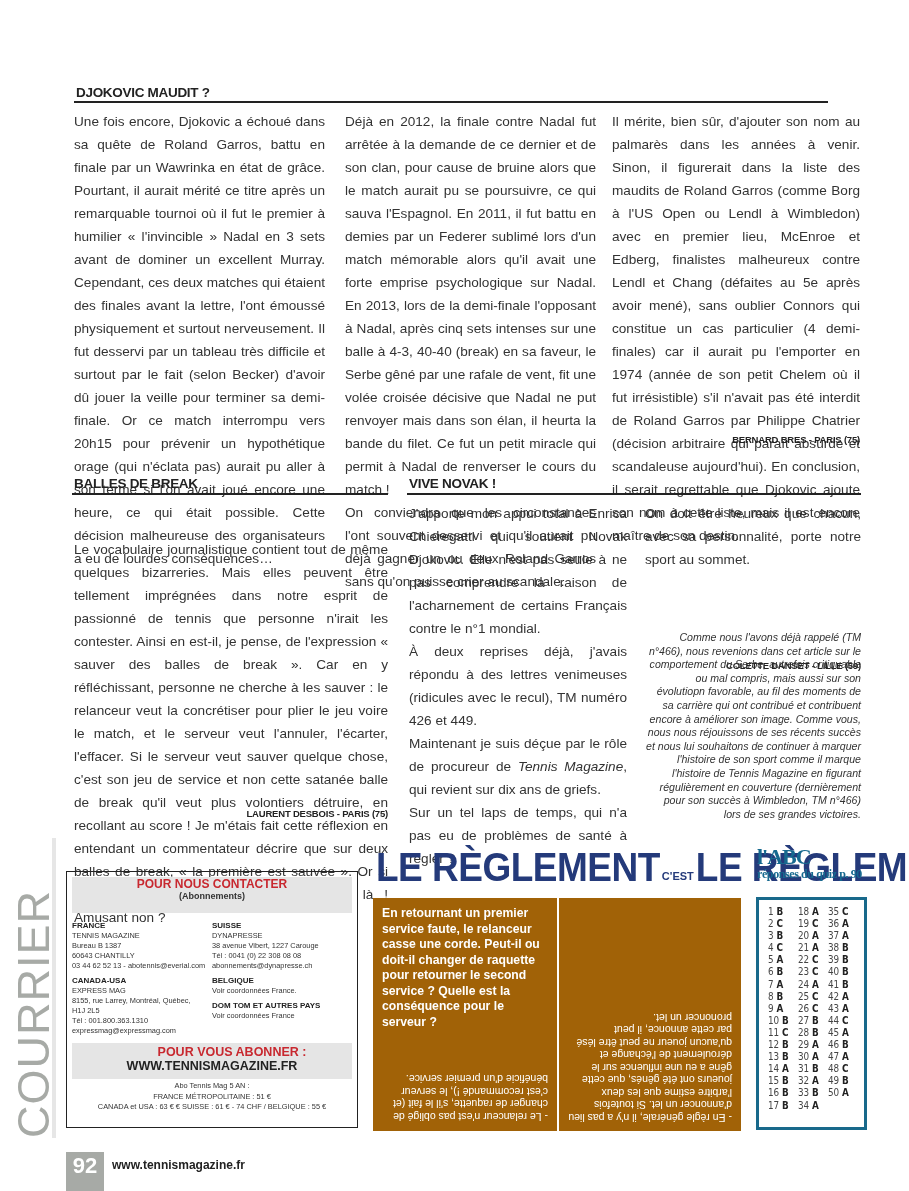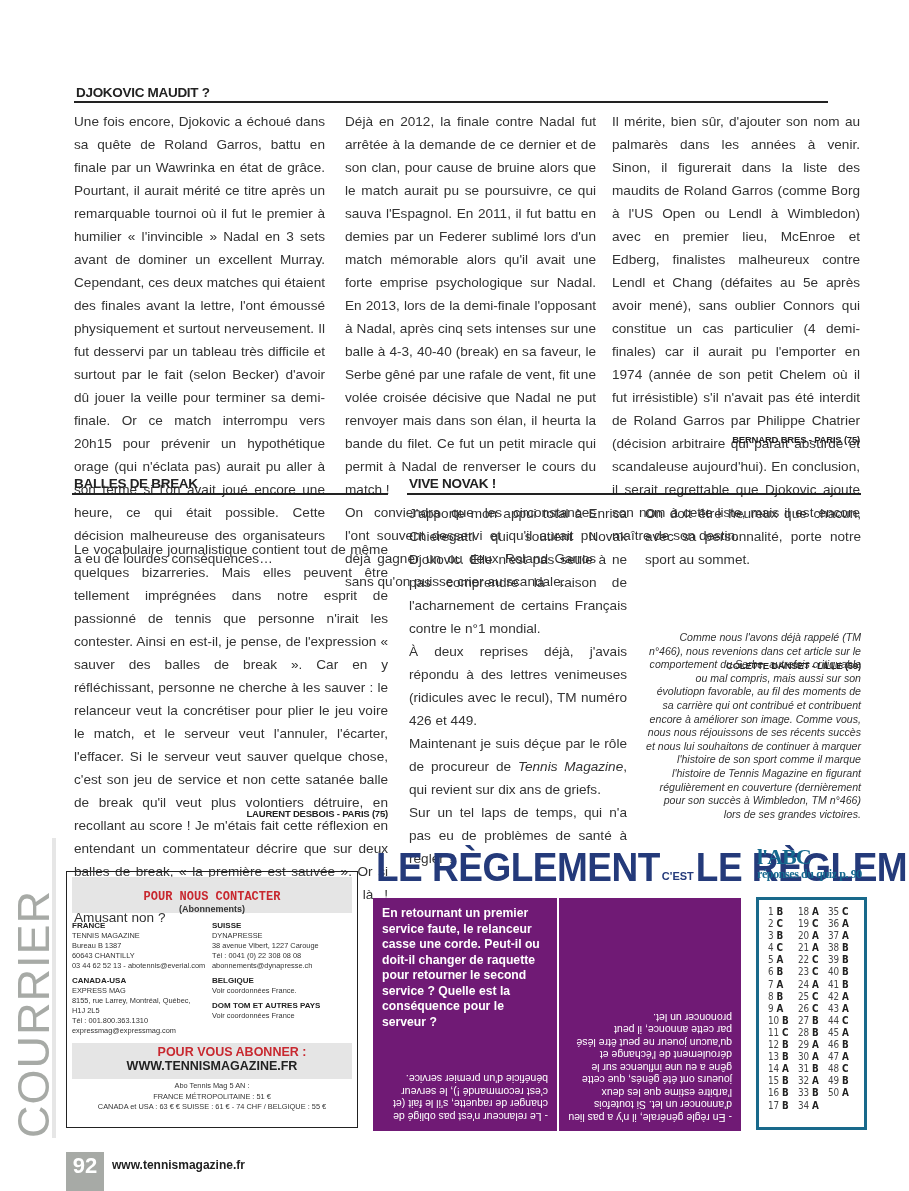--- a/index.html
+++ b/index.html
@@ -16,36 +16,36 @@
   .editor-note { font-family: "Liberation Sans Narrow", "Liberation Sans", sans-serif; font-style: italic; font-size: 10.6px; line-height: 13.6px; color: #333; text-align: right; }
 
   
   .courrier { left: 14px; top: 838px; width: 38px; height: 300px; }
   .courrier span { display: block; position: absolute; left: 0; top: 300px; transform-origin: 0 0; transform: rotate(-90deg); font-family: "Liberation Sans", sans-serif; font-size: 45px; color: #a7aaa6; letter-spacing: 1px; white-space: nowrap; line-height: 40px; }
   .courrier-bar { left: 52px; top: 838px; width: 4px; height: 300px; background: #e6e6e6; }
 
   
   .contact { left: 66px; top: 871px; width: 292px; height: 257px; border: 1.5px solid #222; }
   .contact-head { margin: 5px 5px 0 5px; background: #e5e5e5; height: 36px; text-align: center; }
-  .contact-head .t1 { font-family: Liberation Mono, monospace; font-weight: bold; color: #c8282f; font-size: 12px; padding-top: 13px; }
+  .contact-head .t1 { font-family: Liberation Sans, sans-serif; font-weight: bold; color: #c8282f; font-size: 12px; padding-top: 0; }
   .contact-head .t2 { font-family: "Liberation Sans", sans-serif; font-weight: bold; color: #333; font-size: 9px; }
   .contact-cols { display: flex; padding: 6px 5px 0 5px; }
   .contact-col { width: 50%; font-family: "Liberation Sans Narrow", "Liberation Sans", sans-serif; font-size: 7.4px; line-height: 10px; color: #333; }
   .contact-col .h { font-weight: bold; font-size: 8px; color: #222; margin-top: 2px; }
   .contact-col .blk { margin-bottom: 5px; }
   .abo-head { margin: 2px 5px 0 5px; background: #e5e5e5; height: 36px; text-align: center; font-family: "Liberation Sans", sans-serif; font-weight: bold; }
   .abo-head .a1 { color: #c8282f; font-size: 12.5px; padding-top: 2px; margin-left: 40px; }
   .abo-head .a2 { color: #222; font-size: 12.5px; }
   .abo-lines { text-align: center; font-family: "Liberation Sans Narrow", "Liberation Sans", sans-serif; font-size: 7.4px; line-height: 10.5px; color: #333; padding-top: 2px; }
 
   
   .regl-title { left: 376px; top: 847px; width: 365px; height: 44px; font-family: "Liberation Sans Narrow", "Liberation Sans", sans-serif; font-weight: bold; color: #243a7a; white-space: nowrap; display: flex; align-items: baseline; }
   .regl-title .big { font-size: 37px; letter-spacing: -0.5px; transform: scaleY(1.08); display: inline-block; }
   .regl-title .small { font-size: 11px; margin: 0 2px; }
-  .regl-box { left: 373px; top: 898px; width: 368px; height: 233px; background: #701a75; display: flex; }
+  .regl-box { left: 373px; top: 898px; width: 368px; height: 233px; background: #a16207; display: flex; }
   .regl-col { position: relative; width: 50%; padding: 8px 9px; }
   .regl-col + .regl-col { border-left: 2px solid #ffffff; }
   .regl-q { font-family: "Liberation Sans Narrow", "Liberation Sans", sans-serif; font-weight: bold; color: #ffffff; font-size: 12.2px; line-height: 15.5px; }
   .regl-a { position: absolute; left: 9px; right: 9px; bottom: 8px; transform: rotate(180deg); font-family: "Liberation Sans Narrow", "Liberation Sans", sans-serif; color: #ffffff; font-size: 10.5px; line-height: 12.5px; }
 
   
   .abc-title { left: 757px; top: 846px; font-family: "Liberation Serif", serif; font-weight: bold; color: #16698f; font-size: 22px; line-height: 22px; letter-spacing: -1px; }
   .abc-sub { left: 757px; top: 867px; font-family: "Liberation Serif", serif; font-weight: bold; color: #16698f; font-size: 12px; letter-spacing: -0.4px; }
   .abc-box { left: 756px; top: 897px; width: 111px; height: 233px; border: 3px solid #18698b; padding: 6px 5px 0 9px; }
   .abc-grid { display: grid; grid-template-columns: 30px 30px 30px; grid-auto-rows: 12.1px; grid-auto-flow: column; grid-template-rows: repeat(17, 12.1px); }

